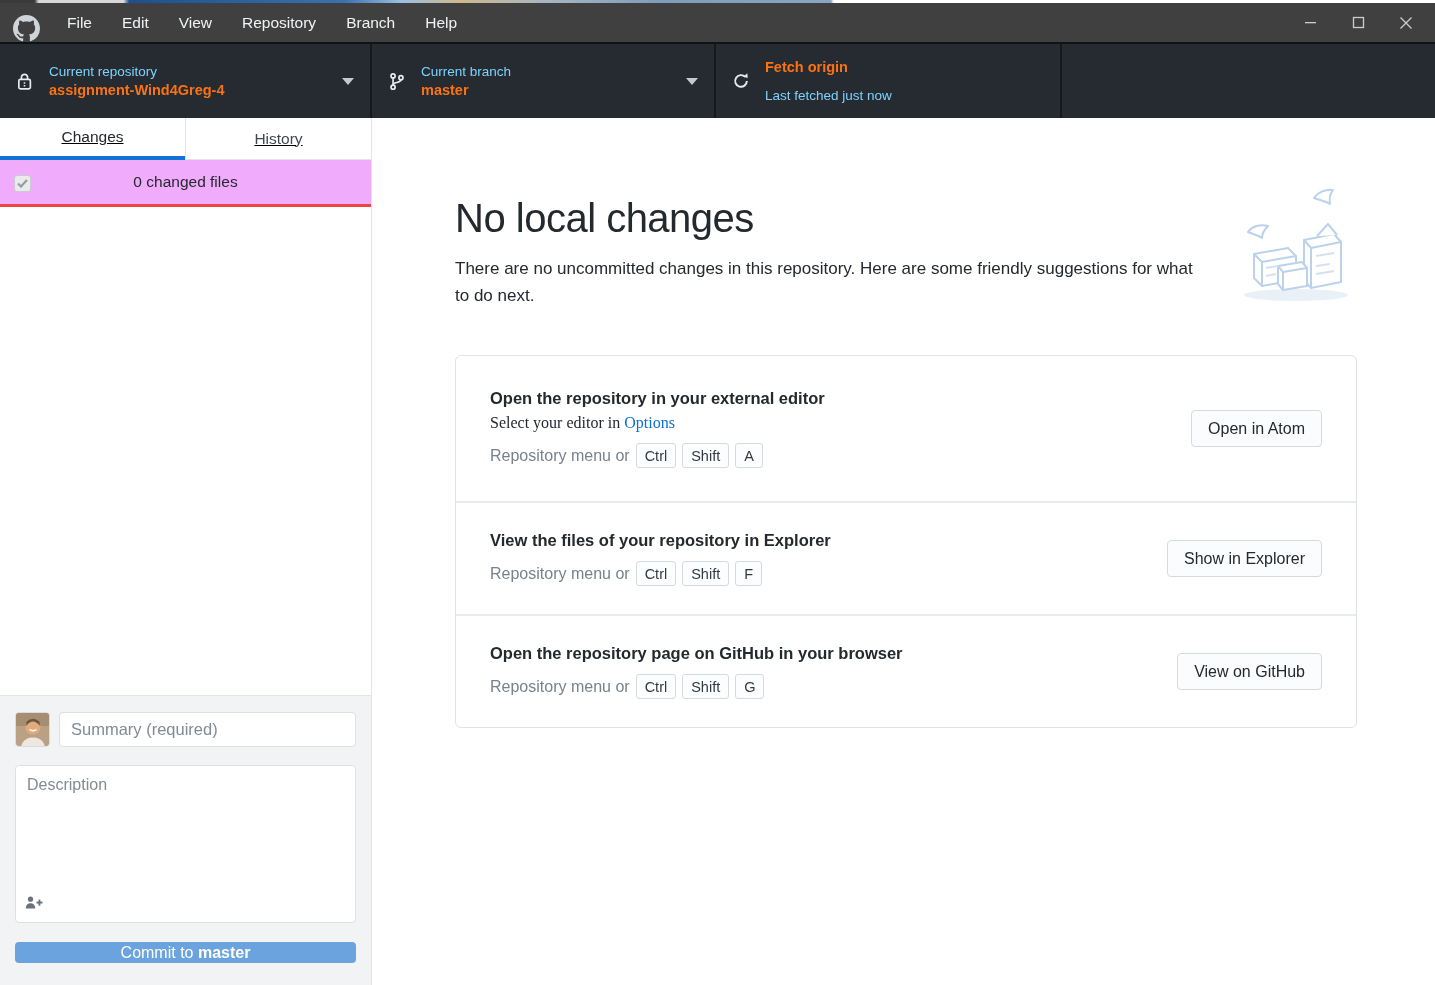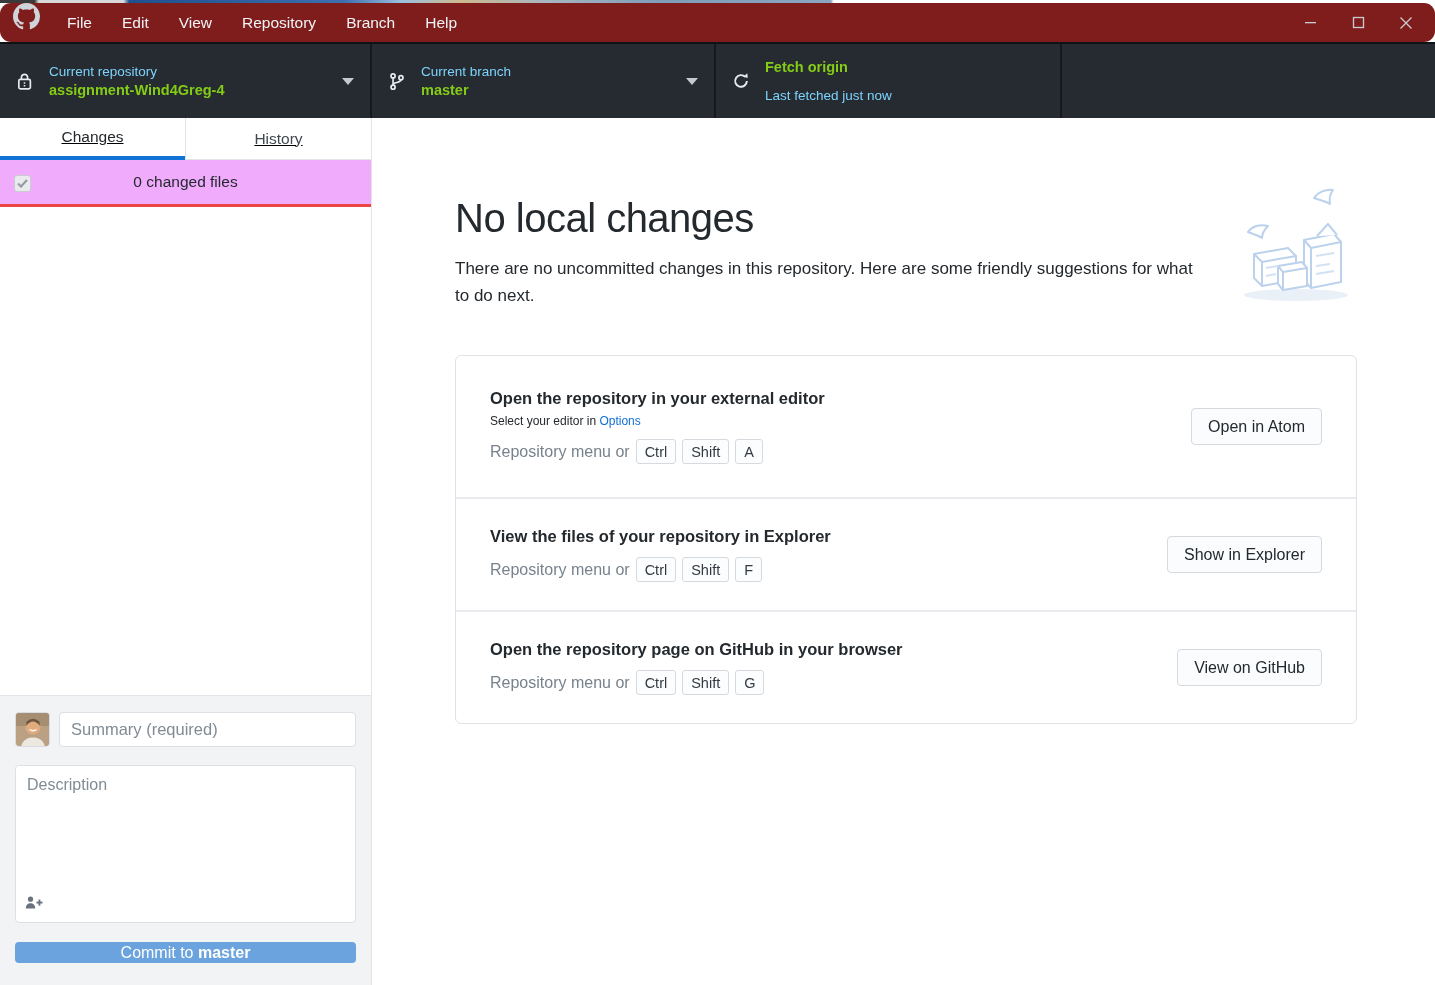--- a/index.html
+++ b/index.html
@@ -7,37 +7,37 @@
     font-family:"Liberation Sans", sans-serif; }
   .window { position:relative; width:1435px; height:985px; }
 
   
   .top-sliver { height:3px;
     background:linear-gradient(90deg,#3a3a3a 0%,#3a3a3a 2.4%,#d9d9d9 2.7%,#d9d9d9 8.6%,
       #1e4f8f 9%,#3c70b0 24%,#9cc0e0 28%,#cdb98f 32%,#a8b6c0 38%,#7f9cba 46%,
       #8aa6c0 57.9%,#ffffff 58.1%,#ffffff 100%); }
 
   
-  .menubar { height:39px; background:#7f1d1d; display:flex; align-items:flex-start;border-radius:11px; }
+  .menubar { height:39px; background:#404040; display:flex; align-items:flex-end; }
   .gh-logo { margin-left:13px; width:27px; height:27px; flex:none; }
   .menu { display:flex; margin-left:12px; height:39px; }
   .menu-item { padding:0 15px; line-height:39px; font-size:15.5px; color:#f0f3f5; cursor:default; }
   .win-controls { margin-left:auto; display:flex; margin-right:5px; }
   .win-btn { width:48px; height:39px; display:flex; align-items:center; justify-content:center; }
 
   
   .toolbar { height:76px; background:#262b31; border-top:2px solid #101316; display:flex; }
   .tb-sec { display:flex; align-items:center; padding:0 16px; border-right:2px solid #15181c; cursor:default; }
   .tb-sec.repo { width:372px; }
   .tb-sec.branch { width:344px; }
   .tb-sec.fetch { width:346px; }
   .tb-icon { width:20px; flex:none; margin-right:13px; display:flex; }
   .tb-text { line-height:1; }
   .tb-label { font-size:13.5px; color:#7dd3fc; margin-bottom:5px; }
-  .tb-value { font-size:14.5px; font-weight:bold; color:#84cc16; }
+  .tb-value { font-size:14.5px; font-weight:bold; color:#f97316; }
   .caret { margin-left:auto; width:0; height:0; border-left:6px solid transparent;
     border-right:6px solid transparent; border-top:7px solid #c3c9cf; }
   .tb-rest { flex:1; }
 
   
   .app-body { display:flex; height:867px; }
 
   
   .sidebar { width:372px; flex:none; border-right:1px solid #e1e4e8; display:flex;
     flex-direction:column; background:#fff; }
@@ -79,21 +79,21 @@
   .main { flex:1; background:#fff; position:relative; padding:76px 0 0 83px; }
   .page-title { font-size:40px; font-weight:300; color:#24292e; letter-spacing:-0.5px; line-height:48px; }
   .page-sub { width:750px; margin-top:13px; font-size:17px; line-height:27px; color:#24292e; }
   .illustration { position:absolute; top:66px; right:72px; }
 
   .cards { margin-top:46px; width:902px; border:1px solid #dfe2e6; border-radius:6px; }
   .card { display:flex; align-items:center; padding:33px 34px; }
   .card + .card { border-top:2px solid #e9ebee; padding:28px 34px;gap:16px; }
   .card-left { flex:1; }
   .card-title { font-size:16.5px; font-weight:bold; color:#24292e; }
-  .card-hint { margin-top:6px; font-size:12px; color:#24292e; }
+  .card-hint { margin-top:6px; font-size:16px; color:#24292e;font-family:Liberation Serif, serif; }
   .card-hint a { color:#0f6fd6; text-decoration:none; cursor:pointer; }
   .card-shortcut { margin-top:11px; font-size:16px; color:#78828c; display:flex;
     align-items:center; gap:6px; }
   kbd { display:inline-block; border:1px solid #d6dade; border-radius:3px; background:#fcfdfe;
     padding:0 8px; height:25px; line-height:24px; font-size:14.5px; color:#333a41;
     font-family:"Liberation Sans", sans-serif; }
   .card-btn { border:1px solid #d6dade; background:#fbfcfd; border-radius:4px; height:37px;
     padding:0 16px; font-size:16px; color:#24292e; cursor:default;
     font-family:"Liberation Sans", sans-serif; }
 </style>

